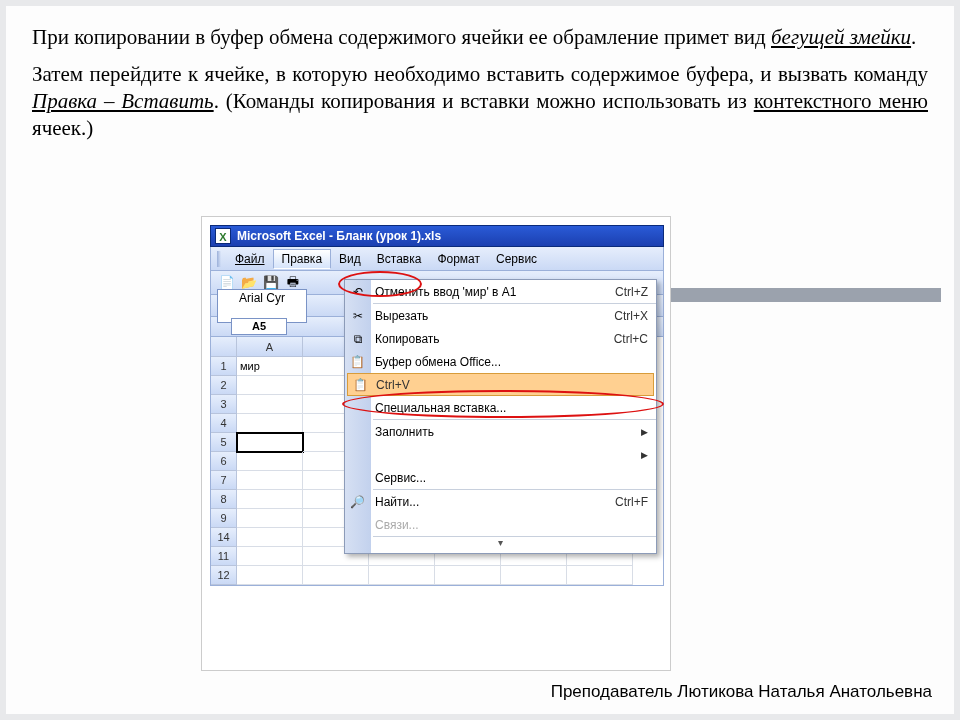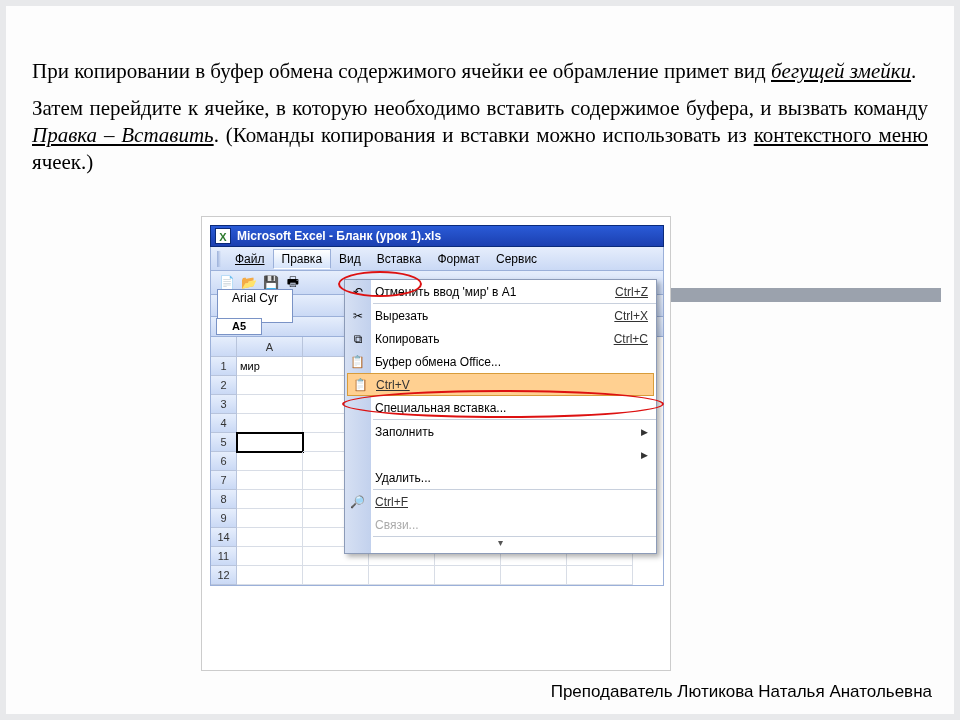--- a/index.html
+++ b/index.html
@@ -19,21 +19,20 @@
     position: absolute;
     top: 282px; left: 505px; width: 430px; height: 14px;
     background: #9ba2ad;
   }
   .text-area {
     position: absolute;
     top: 18px; left: 26px; right: 26px;
     font-size: 21px;
     line-height: 1.28;
     color: #000;
-    margin-top: 34px;
   }
   .text-area p { text-align: justify; margin-bottom: 10px; }
   .under { text-decoration: underline; }
   .ital { font-style: italic; }
   .under.ital { text-decoration: underline; font-style: italic; }
 
   
   .shot {
     position: absolute;
     top: 210px; left: 195px;
@@ -107,35 +106,35 @@
   .fontbar {
     height: 22px;
     background: linear-gradient(#e6eefc,#cad9f5);
     border: 1px solid #9bb0d9; border-top: none;
     display: flex; align-items: center;
     padding: 0 6px;
     font-size: 12px;
   }
   .fontbox {
     background: #fff; border: 1px solid #7a93c6;
-    padding: 1px 14px; height: 34px; line-height: 15px;
+    padding: 1px 21px; height: 34px; line-height: 15px;
   }
 
   .namecell-row {
     height: 20px;
     background: linear-gradient(#e6eefc,#cad9f5);
     border: 1px solid #9bb0d9; border-top: none;
     display: flex; align-items: center;
   }
   .namebox {
-    width: 46px; height: 17px;
+    width: 56px; height: 17px;
     background: #fff; border: 1px solid #7a93c6;
     text-align: center; font-weight: bold;
     font-size: 11px; line-height: 15px;
-    margin-left: 5px;
+    margin-left: 20px;
   }
 
   .sheet {
     display: flex;
     border-left: 1px solid #9bb0d9;
     border-right: 1px solid #9bb0d9;
     border-bottom: 1px solid #9bb0d9;
   }
   .rowhdrs { width: 26px; }
   .corner {
@@ -196,21 +195,21 @@
     display: flex; align-items: center;
     padding-left: 30px; padding-right: 8px;
   }
   .dd-item.selected {
     background: #ffd091;
     border: 1px solid #d89c3a;
     margin: 0 2px;
     padding-left: 28px;
   }
   .dd-item .lbl { flex: 1; }
-  .dd-item .shortcut { color: #333; text-decoration: underline; }
+  .dd-item .shortcut { color: #333; }
   .dd-item .arrow { color: #333; font-size: 9px; margin-left: auto; }
   .dd-item .dicon {
     position: absolute; left: 4px; width: 18px; text-align: center;
     font-size: 12px;
   }
   .dd-item.disabled { color: #aaa; }
   .dd-sep {
     height: 1px; margin-left: 28px;
     background: #c8d0dd;
   }
@@ -443,25 +442,26 @@
         </div>
         <div class="dd-sep"></div>
         <div class="dd-item">
           <span class="lbl">Заполнить</span>
           <span class="arrow">▶</span>
         </div>
         <div class="dd-item">
           <span class="arrow">▶</span>
         </div>
         <div class="dd-item">
-          <span class="lbl">Удалить...</span>
+          <span class="lbl">Сервис...</span>
         </div>
         <div class="dd-sep"></div>
         <div class="dd-item">
           <span class="dicon">🔎</span>
+          <span class="lbl">Найти...</span>
           <span class="shortcut">Ctrl+F</span>
         </div>
         <div class="dd-item disabled">
           <span class="lbl">Связи...</span>
         </div>
         <div class="dd-sep"></div>
         <div class="dd-expand">▾</div>
       </div>
 
       <div class="oval oval1"></div>

